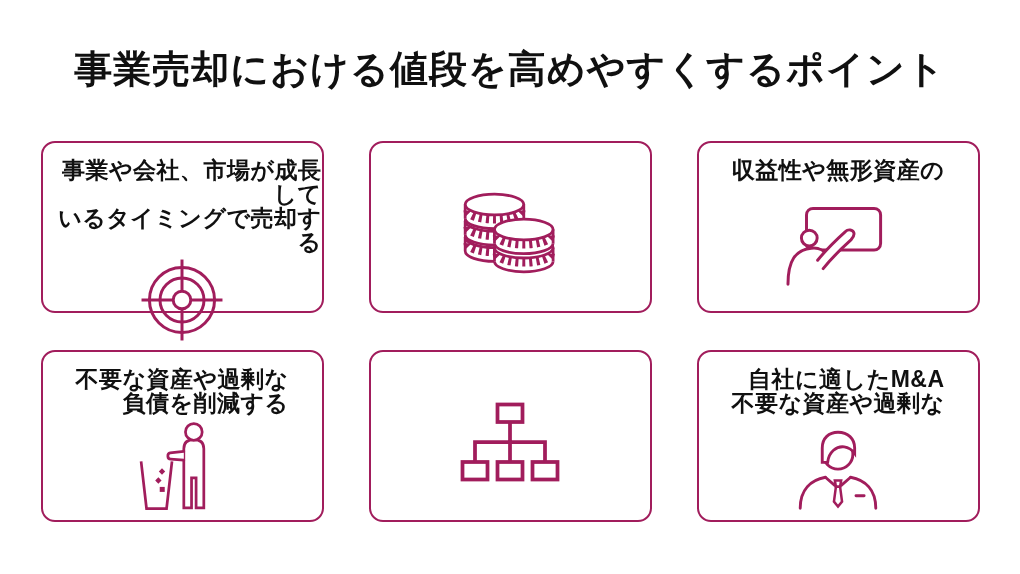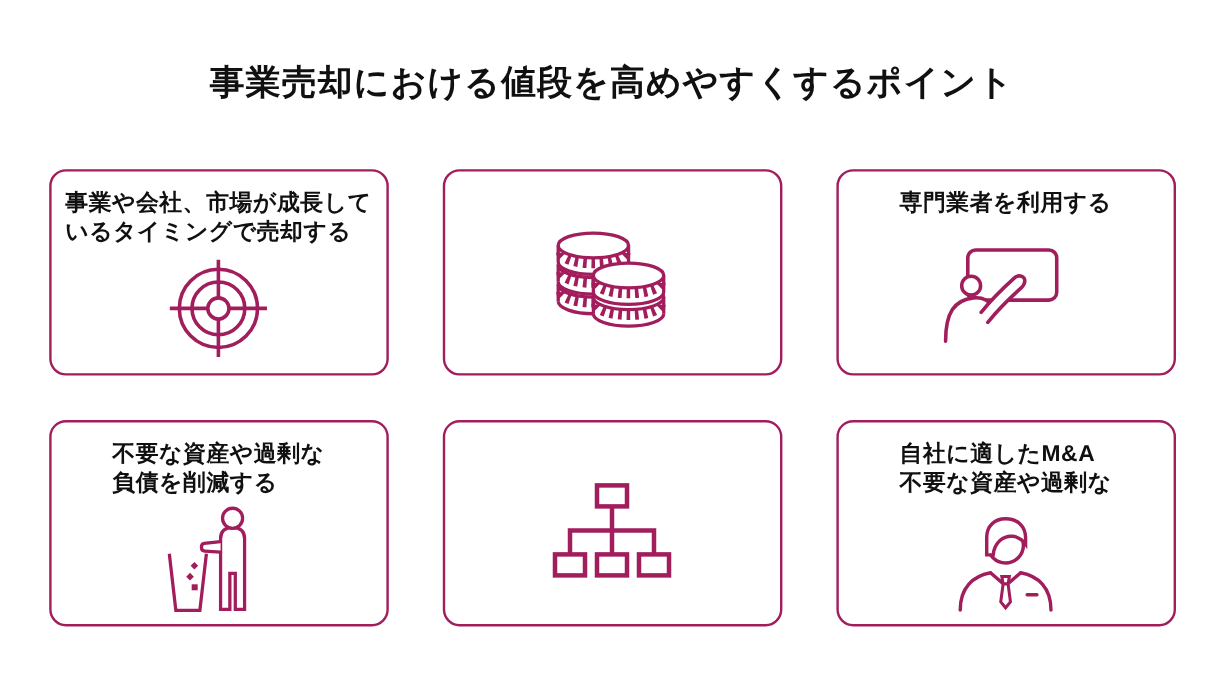--- a/index.html
+++ b/index.html
@@ -6,39 +6,39 @@
   *{ margin:0; padding:0; box-sizing:border-box; }
   html,body{ background:#ffffff; }
   body{
     width:1020px; height:574px; overflow:hidden;
     font-family:"Liberation Sans","DejaVu Sans",sans-serif;
     color:var(--ink);
   }
   .page{ width:1020px; height:574px; position:relative; background:#fff; }
   .title{
     padding-top:50px; text-align:center;
-    font-size:29px; line-height:39px; font-weight:700; letter-spacing:1px;
+    font-size:38px; line-height:39px; font-weight:700; letter-spacing:1px;
     color:var(--ink);
   }
   .grid{
     width:939px; margin:52px auto 0;
     display:grid;
     grid-template-columns:repeat(3,283px);
     grid-template-rows:repeat(2,172px);
     column-gap:45px; row-gap:37px;
   }
   .card{
     background:#fff;
     border:2.5px solid var(--accent);
     border-radius:14px;
     display:flex; flex-direction:column; align-items:center;
     padding-top:15px;
   }
   .card-text{
-    text-align:left; font-size:19px; font-weight:700; line-height:24px;
+    text-align:right; font-size:23px; font-weight:700; line-height:24px;
     letter-spacing:0.5px; color:var(--ink);
   }
   .card-icon{
     flex:1; display:flex; align-items:center; justify-content:center;
     color:var(--accent); padding-bottom:5px; margin-top:2px;
   }
   svg{ display:block; }
 </style>
 </head>
 <body>
@@ -108,21 +108,21 @@
             <ellipse cx="74" cy="47" rx="34" ry="12"></ellipse>
             <path d="M40,47 L40,63 M108,47 L108,63"></path>
             <path d="M40,63 A34,12 0 0 0 108,63"></path>
           </g>
         </svg>
       </div>
     </div>
 
     <div class="card">
       <div class="card-text">
-        <div>専門業者を利用する</div>
+        <div>収益性や無形資産の</div>
       </div>
       <div class="card-icon">
         <svg width="112" height="88" viewBox="0 0 120 95" fill="none" stroke="currentColor" stroke-width="3.2">
           <rect x="26" y="8" width="80" height="45" rx="7" fill="#fff"></rect>
 
           <path d="M6,90 C6,64 14,53 31,51 C40,50 46,54 48,60 L52,90 Z" fill="#fff" stroke="none"></path>
           <path d="M6,90 C6,64 14,53 31,51 C40,50 46,54 48,60" stroke-linecap="round"></path>
 
           <path d="M38,64 C46,54 58,42 68,33 C71,30 76,31 77,34 C78,37 77,39 74,42 C64,51 52,63 44,73 Z" fill="#fff" stroke="none"></path>
           <path d="M38,64 C46,54 58,42 68,33 C71,30 76,31 77,34 C78,37 77,39 74,42 C64,51 52,63 44,73" stroke-linecap="round"></path>

